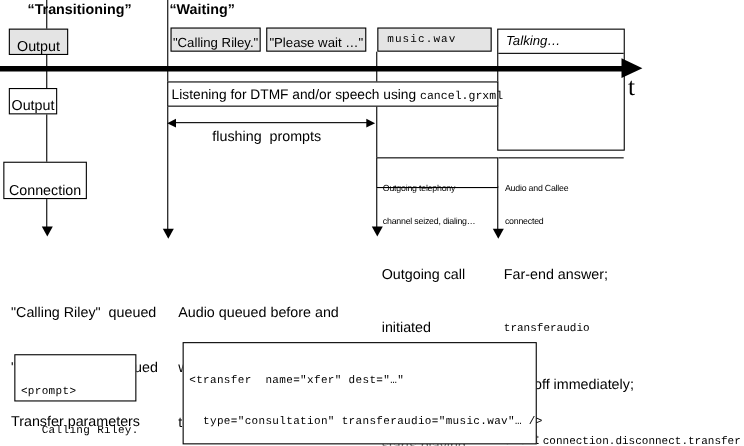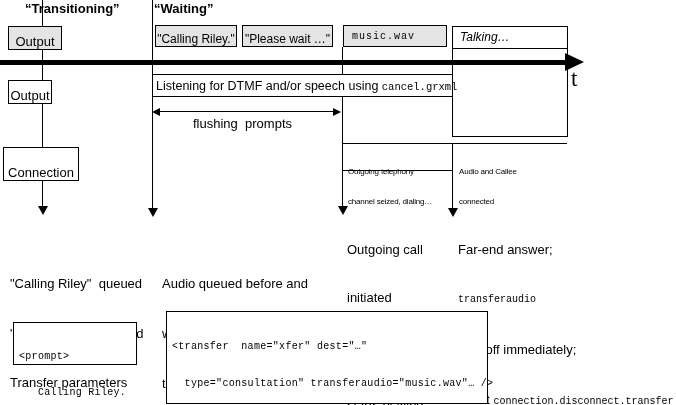--- a/index.html
+++ b/index.html
@@ -130,21 +130,21 @@
 
 <div class="note" style="left:458px;top:209px;line-height:16.6px">
   <div>Far-end answer;</div>
   <div class="mono" style="font-size:10px">transferaudio</div>
   <div>cuts off immediately;</div>
   <div><span>event </span><span class="mono" style="font-size:10px">connection.disconnect.transfer</span></div>
   
   
 </div>
 
-<div class="codebox" style="left:13px;top:322px;width:124px;height:43px;padding:4px 0 0 5px;line-height:12px">
+<div class="codebox" style="left:13px;top:322px;width:111px;height:43px;padding:4px 0 0 5px;line-height:12px">
   <div>&lt;prompt&gt;</div>
   <div>   Calling Riley.</div>
   
 </div>
 
 <div class="codebox" style="left:166px;top:311px;width:322px;height:93px;padding:4px 0 0 5px;line-height:12.4px">
   <div>&lt;transfer  name="xfer" dest="…"</div>
   <div>  type="consultation" transferaudio="music.wav"… /&gt;</div>
   
   

